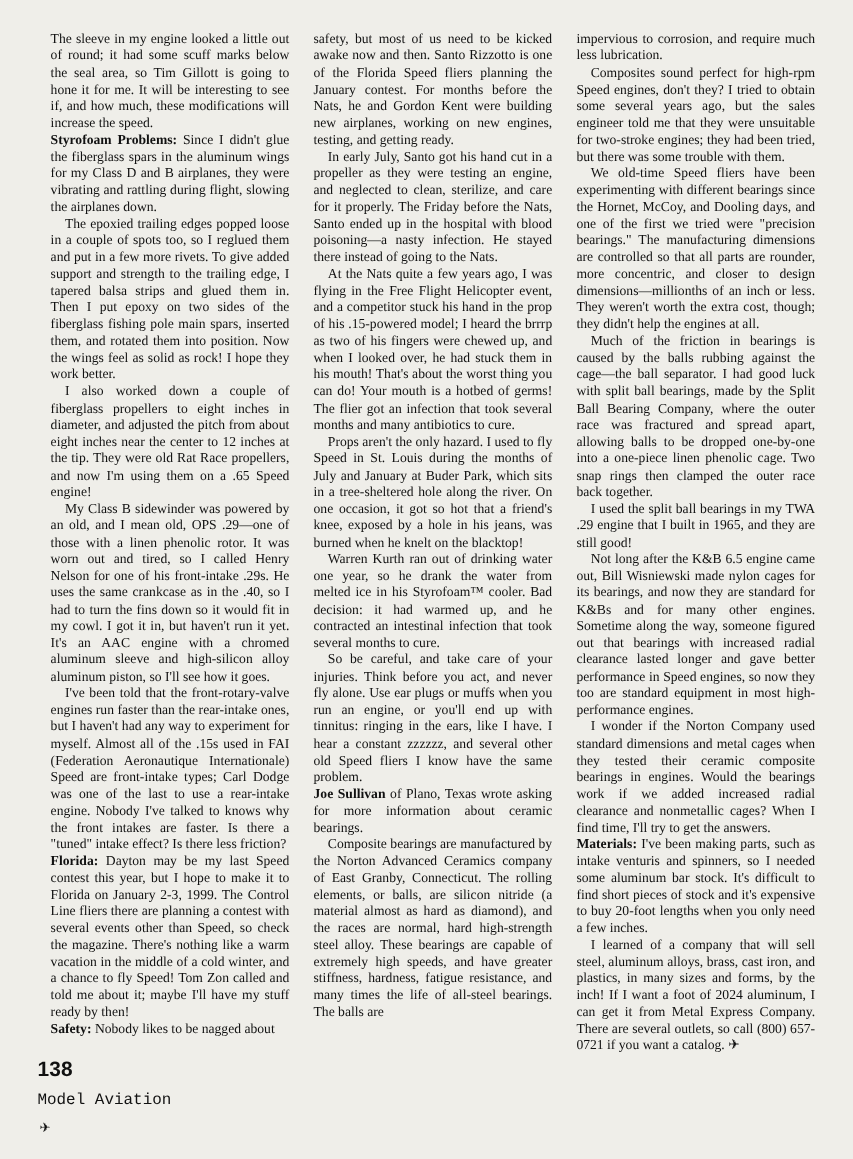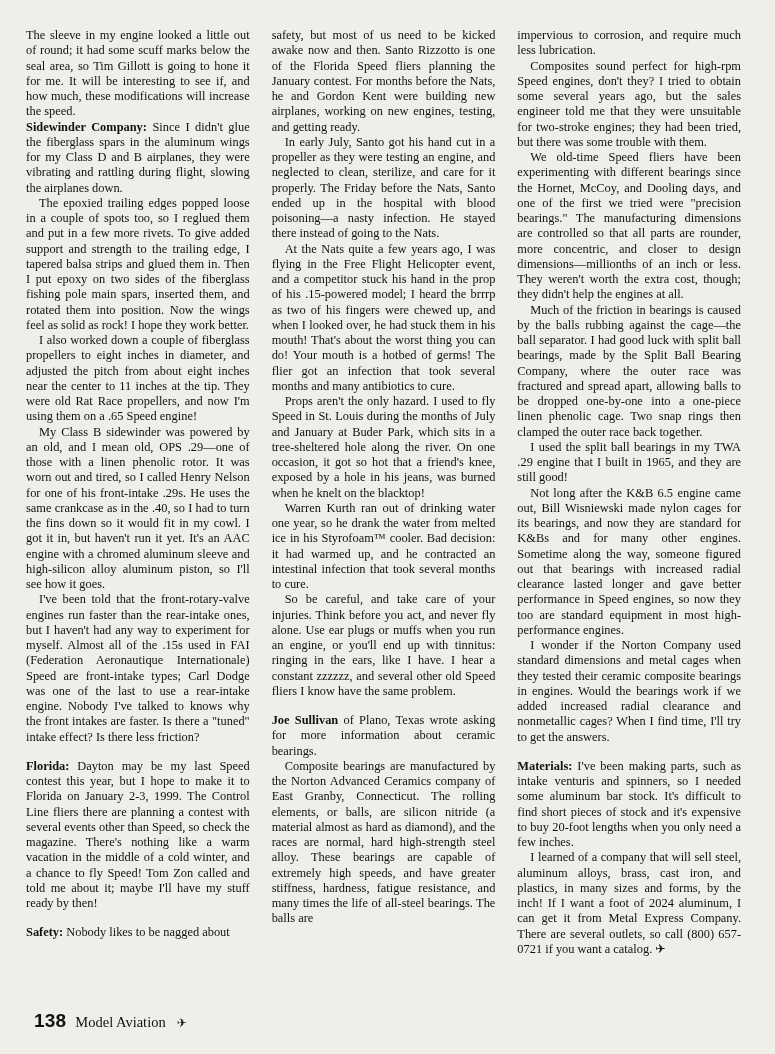--- a/index.html
+++ b/index.html
@@ -12,21 +12,21 @@
     background: #efeee9;
     font-family: "Liberation Serif", serif;
     color: #111111;
     overflow: hidden;
   }
   .page {
     position: relative;
     width: 775px;
     height: 1054px;
     box-sizing: border-box;
-    padding: 28px 34px 0 26px;
+    padding: 28px 34px 0 46px;
     background: #efeee9;
   }
   .columns {
     display: flex;
     gap: 22px;
     height: 955px;
   }
   .column {
     width: 226px;
     font-size: 12.4px;
@@ -42,58 +42,59 @@
   p.noindent {
     text-indent: 0;
   }
   p.lead {
     text-indent: 0;
   }
   .runhead {
     font-weight: bold;
   }
   .gap-before {
-    margin-top: 14px;
+    margin-top: 0;
   }
   .footer {
     position: absolute;
     left: 34px;
     bottom: 22px;
     display: flex;
     align-items: baseline;
     gap: 9px;
+    flex-direction: column;
   }
   .folio {
     font-family: "Liberation Sans", sans-serif;
     font-weight: bold;
     font-size: 19px;
     letter-spacing: 0.2px;
   }
   .footer-title {
-    font-family: Liberation Serif, serif;
+    font-family: Liberation Mono, monospace;
     font-size: 14.5px;
   }
   .footer-arrow {
     font-family: "DejaVu Sans", sans-serif;
     font-size: 12px;
     padding-left: 2px;
   }
 </style>
 </head>
 <body>
 
 <div class="page">
 
   <div class="columns">
 
     <div class="column">
       <p class="lead">The sleeve in my engine looked a little out of round; it had some scuff marks below the seal area, so Tim Gillott is going to hone it for me. It will be interesting to see if, and how much, these modifications will increase the speed.</p>
-      <p class="noindent"><span class="runhead">Sidewinder Company:</span><span> Since I didn't glue the fiberglass spars in the aluminum wings for my Class D and B airplanes, they were vibrating and rattling during flight, slowing the airplanes down.</span></p>
+      <p class="noindent"><span class="runhead">Styrofoam Problems:</span><span> Since I didn't glue the fiberglass spars in the aluminum wings for my Class D and B airplanes, they were vibrating and rattling during flight, slowing the airplanes down.</span></p>
       <p>The epoxied trailing edges popped loose in a couple of spots too, so I reglued them and put in a few more rivets. To give added support and strength to the trailing edge, I tapered balsa strips and glued them in. Then I put epoxy on two sides of the fiberglass fishing pole main spars, inserted them, and rotated them into position. Now the wings feel as solid as rock! I hope they work better.</p>
-      <p>I also worked down a couple of fiberglass propellers to eight inches in diameter, and adjusted the pitch from about eight inches near the center to 11 inches at the tip. They were old Rat Race propellers, and now I'm using them on a .65 Speed engine!</p>
+      <p>I also worked down a couple of fiberglass propellers to eight inches in diameter, and adjusted the pitch from about eight inches near the center to 12 inches at the tip. They were old Rat Race propellers, and now I'm using them on a .65 Speed engine!</p>
       <p>My Class B sidewinder was powered by an old, and I mean old, OPS .29—one of those with a linen phenolic rotor. It was worn out and tired, so I called Henry Nelson for one of his front-intake .29s. He uses the same crankcase as in the .40, so I had to turn the fins down so it would fit in my cowl. I got it in, but haven't run it yet. It's an AAC engine with a chromed aluminum sleeve and high-silicon alloy aluminum piston, so I'll see how it goes.</p>
       <p>I've been told that the front-rotary-valve engines run faster than the rear-intake ones, but I haven't had any way to experiment for myself. Almost all of the .15s used in FAI (Federation Aeronautique Internationale) Speed are front-intake types; Carl Dodge was one of the last to use a rear-intake engine. Nobody I've talked to knows why the front intakes are faster. Is there a "tuned" intake effect? Is there less friction?</p>
       <p class="noindent gap-before"><span class="runhead">Florida:</span><span> Dayton may be my last Speed contest this year, but I hope to make it to Florida on January 2-3, 1999. The Control Line fliers there are planning a contest with several events other than Speed, so check the magazine. There's nothing like a warm vacation in the middle of a cold winter, and a chance to fly Speed! Tom Zon called and told me about it; maybe I'll have my stuff ready by then!</span></p>
       <p class="noindent gap-before"><span class="runhead">Safety:</span><span> Nobody likes to be nagged about</span></p>
     </div>
 
     <div class="column">
       <p class="lead">safety, but most of us need to be kicked awake now and then. Santo Rizzotto is one of the Florida Speed fliers planning the January contest. For months before the Nats, he and Gordon Kent were building new airplanes, working on new engines, testing, and getting ready.</p>
       <p>In early July, Santo got his hand cut in a propeller as they were testing an engine, and neglected to clean, sterilize, and care for it properly. The Friday before the Nats, Santo ended up in the hospital with blood poisoning—a nasty infection. He stayed there instead of going to the Nats.</p>
       <p>At the Nats quite a few years ago, I was flying in the Free Flight Helicopter event, and a competitor stuck his hand in the prop of his .15-powered model; I heard the brrrp as two of his fingers were chewed up, and when I looked over, he had stuck them in his mouth! That's about the worst thing you can do! Your mouth is a hotbed of germs! The flier got an infection that took several months and many antibiotics to cure.</p>

